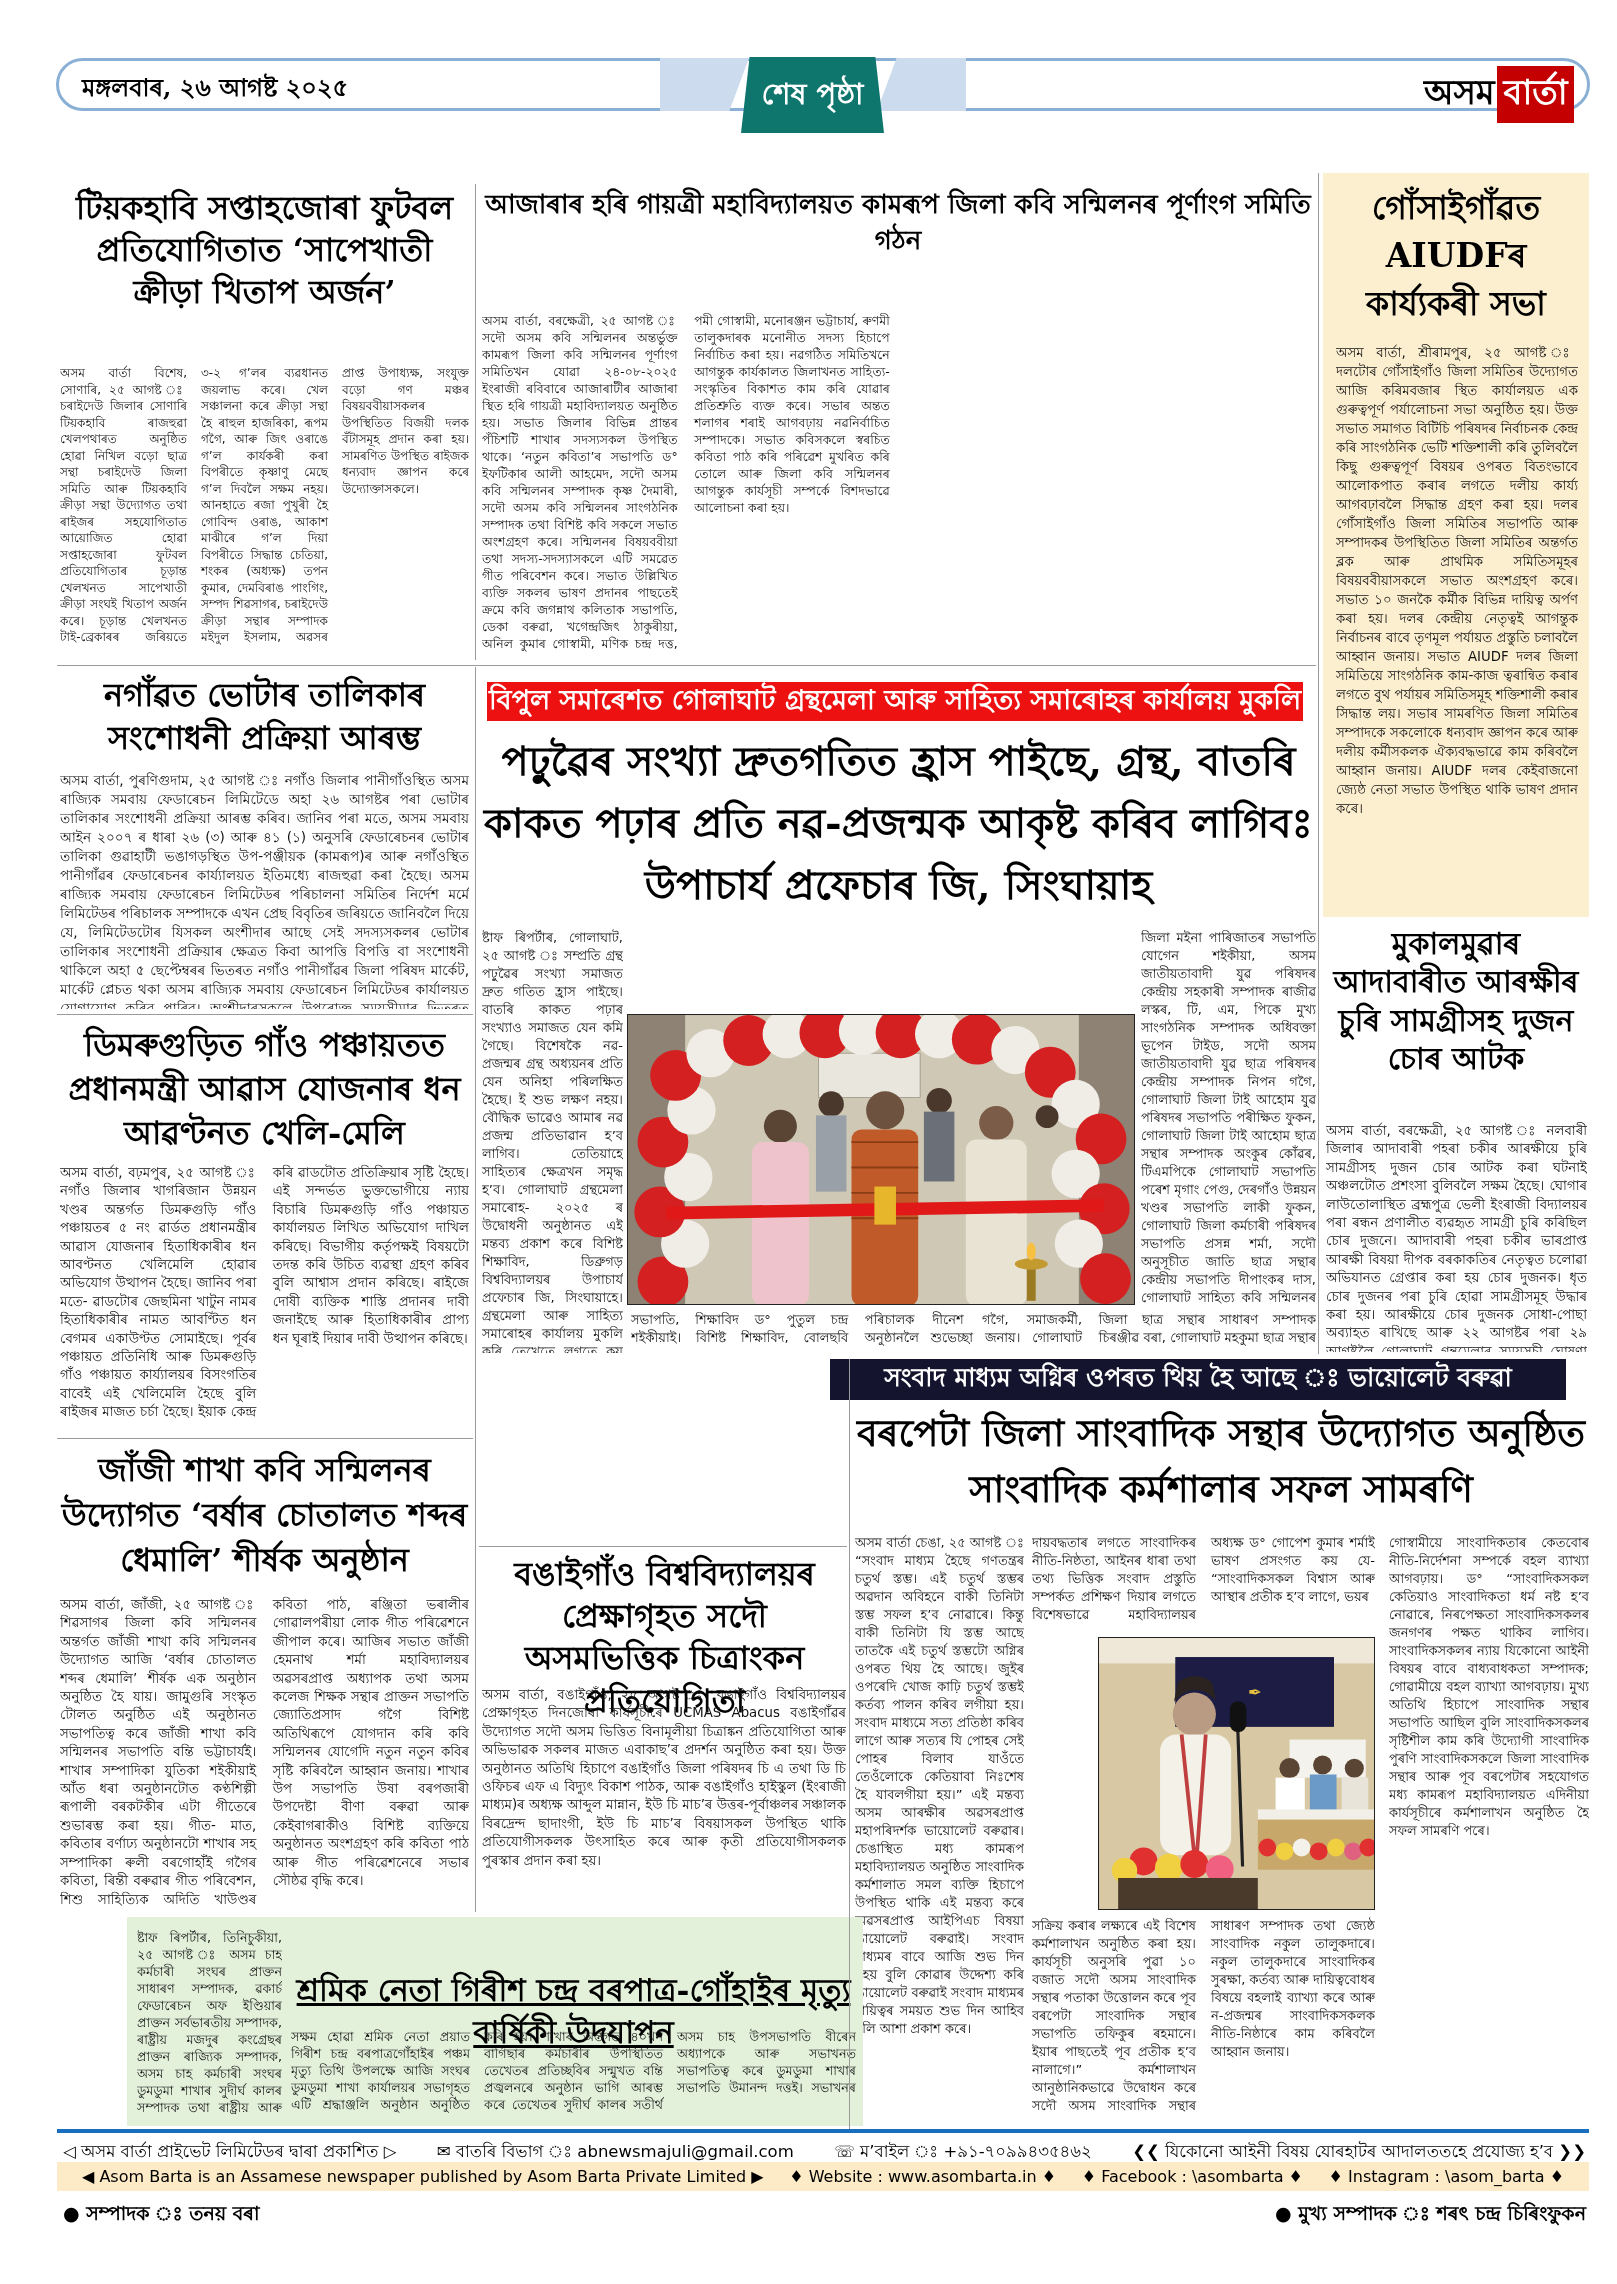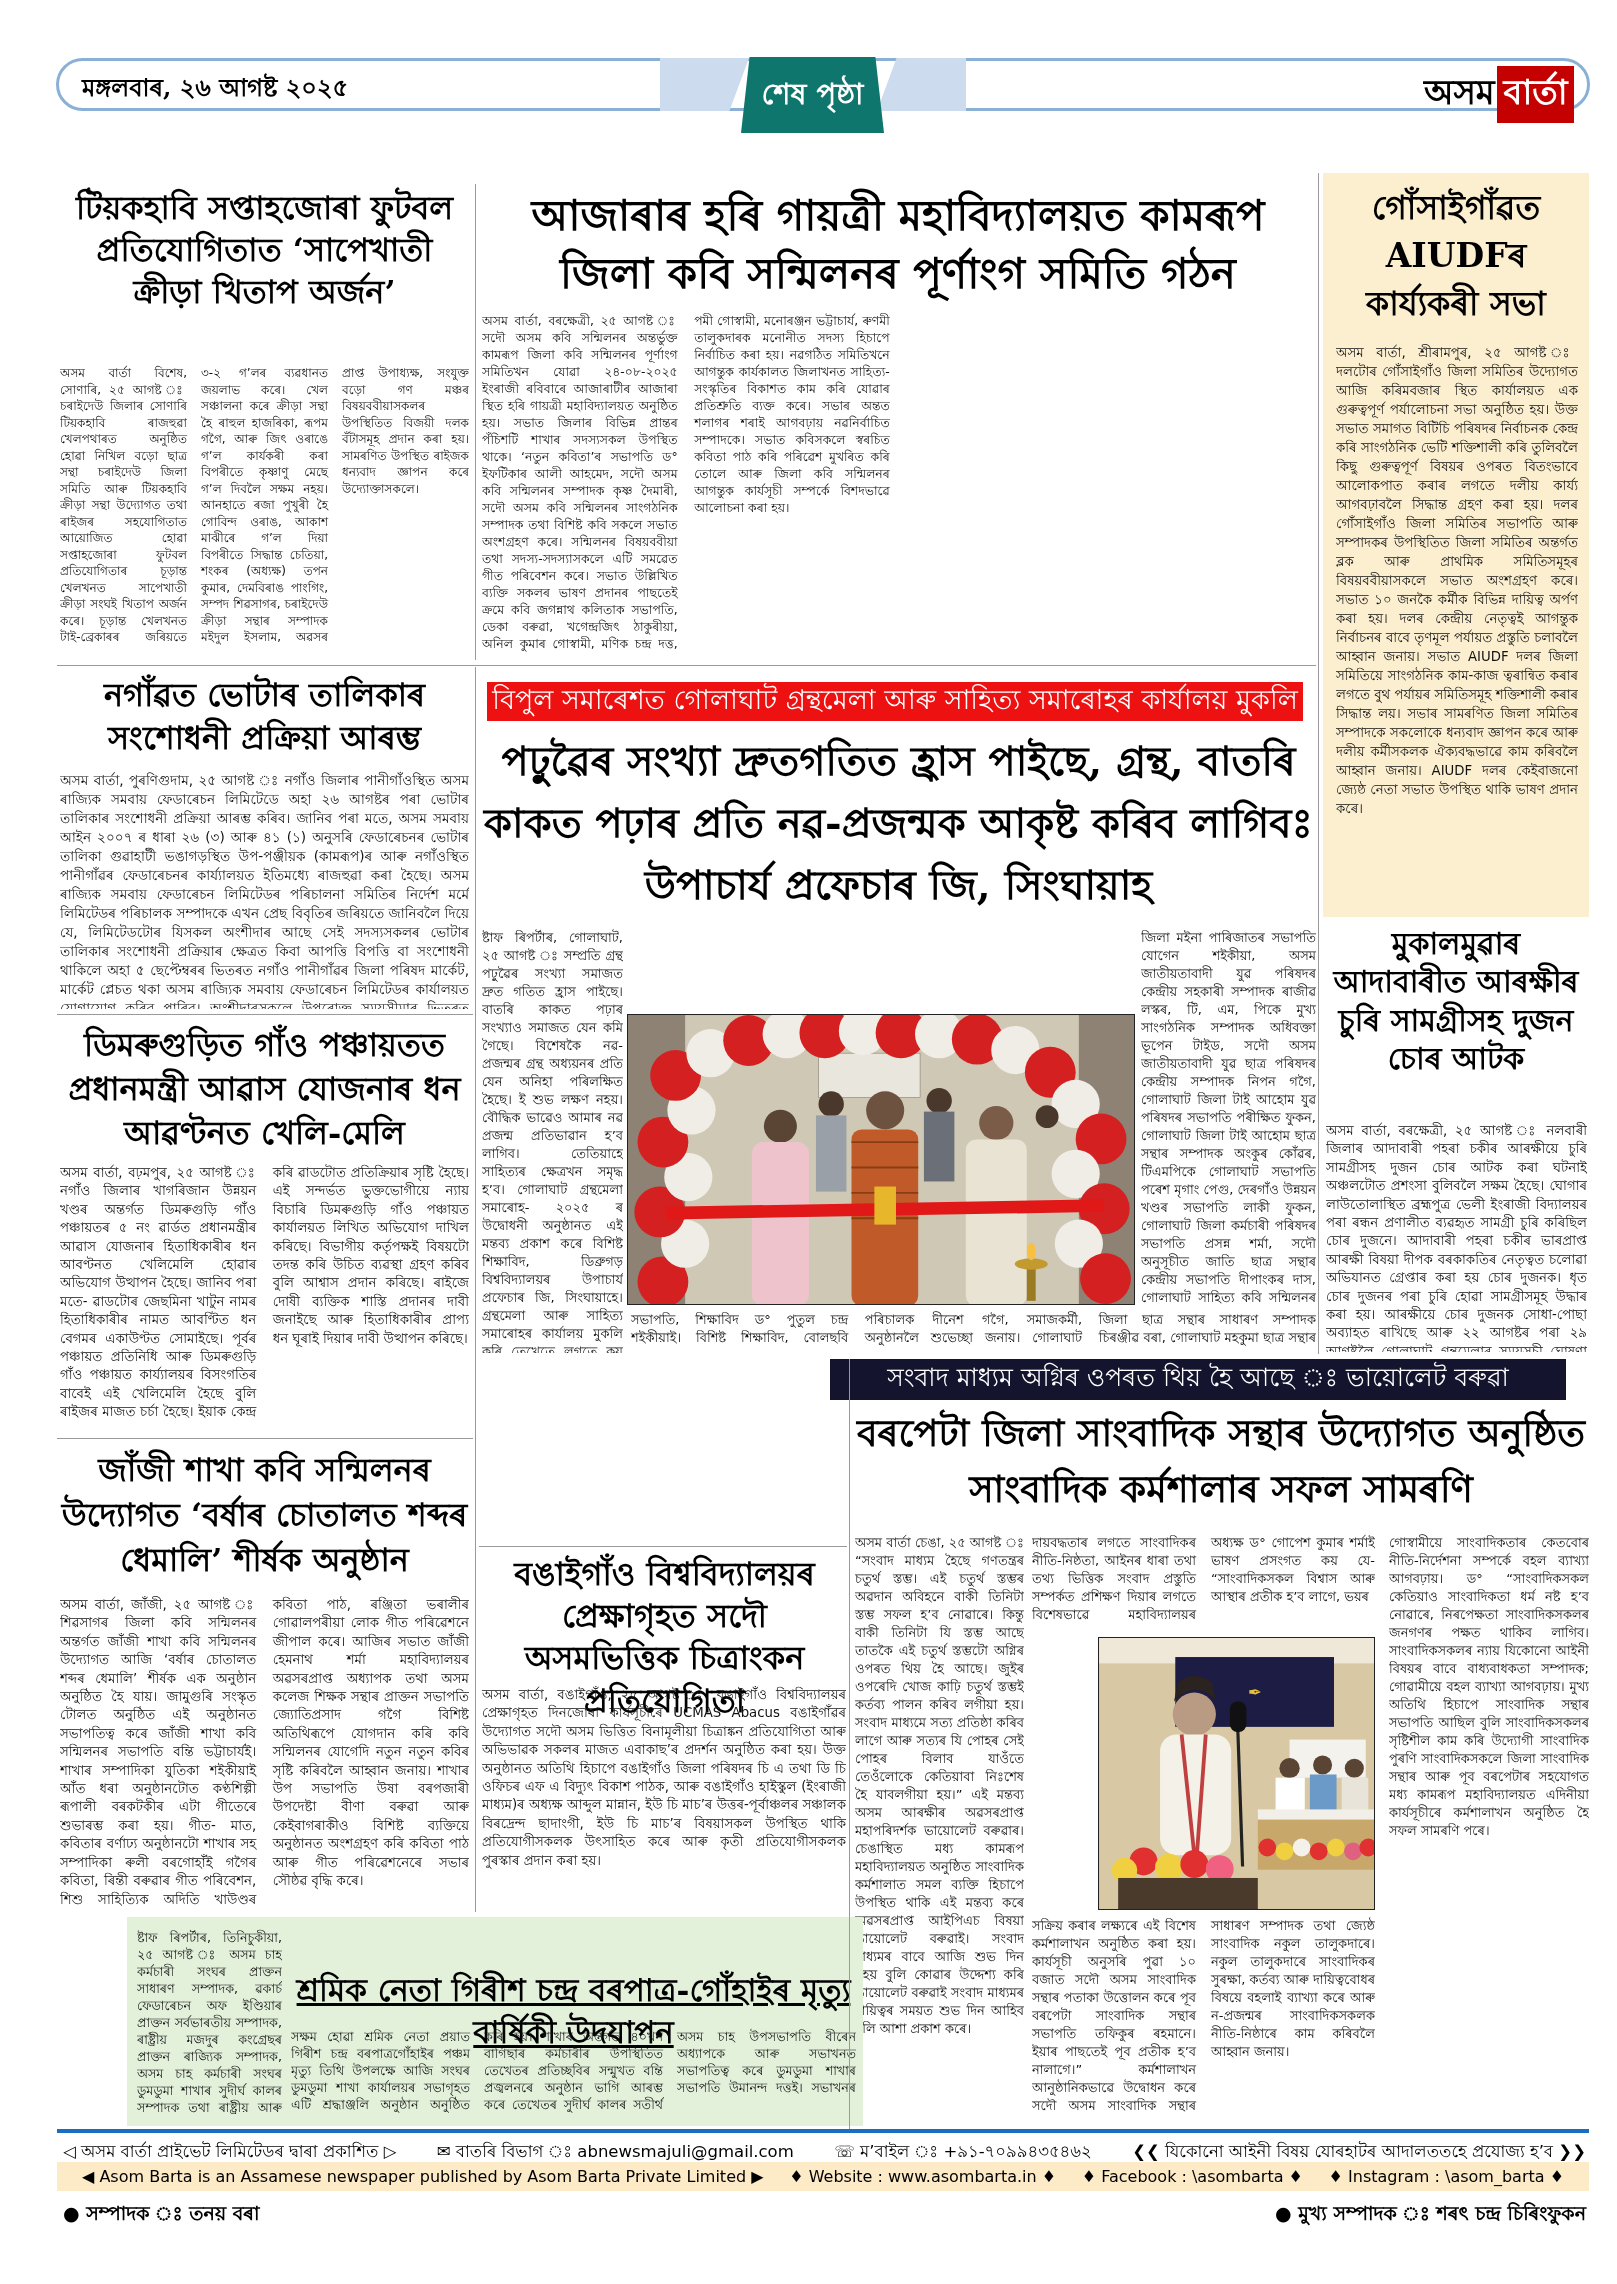--- a/index.html
+++ b/index.html
@@ -4,21 +4,21 @@
 <style>
   html,body{margin:0;padding:0;background:#ffffff;}
   #page{position:relative;width:1618px;height:2284px;background:#ffffff;overflow:hidden;
         font-family:"DejaVu Sans","Liberation Sans",sans-serif;color:#000;}
   .abs{position:absolute;}
   .hl{font-family:"DejaVu Serif","Liberation Serif",serif;font-weight:bold;text-align:center;color:#000;}
   .body-text{text-align:justify;overflow:hidden;color:#111;}
   .vline{position:absolute;width:1.3px;background:#9a9a9a;}
   .hline{position:absolute;height:1.3px;background:#9a9a9a;}
   .banner{display:flex;align-items:center;justify-content:center;font-family:"DejaVu Serif","Liberation Serif",serif;
-          font-weight:normal;color:#fff;text-align:center;}
+          font-weight:bold;color:#fff;text-align:center;}
   .colbox{column-fill:auto;}
   .photo-frame{border:1.9px solid #222;box-sizing:border-box;overflow:hidden;background:#888;}
   
   #header-bar{position:absolute;left:56px;top:58px;width:1534px;height:53px;border:3.2px solid #8ab0d6;
               border-radius:28px;background:#ffffff;box-sizing:border-box;}
   .hdr-blue-seg{position:absolute;top:58px;height:53px;background:#ccdcee;}
   #section-tab{position:absolute;left:741px;top:57px;width:143px;height:76px;background:#0f766e;
                display:flex;align-items:center;justify-content:center;color:#fff;
                font-family:"DejaVu Serif","Liberation Serif",serif;font-weight:bold;font-size:29px;
                clip-path:polygon(6% 0,94% 0,100% 100%,0 100%);}
@@ -43,21 +43,21 @@
     <span>শেষ পৃষ্ঠা</span>
   </div>
   <div id="masthead">
     <span class="m-black">অসম</span>
     <span class="m-red">বাৰ্তা</span>
   </div>
 
   <div class="abs hl" style="left:60px;top:187px;width:409px;height:168px;font-size:32px;line-height:1.32;">টিয়কহাবি সপ্তাহজোৰা ফুটবল প্রতিযোগিতাত ‘সাপেখাতী ক্রীড়া খিতাপ অর্জন’</div>
   <div class="abs body-text colbox" style="left:60px;top:365px;width:409px;height:295px;column-count:3;column-gap:14px;font-size:12px;line-height:16.5px;">অসম বার্তা বিশেষ, সোণাৰি, ২৫ আগষ্ট ঃ চৰাইদেউ জিলাৰ সোণাৰি টিয়কহাবি ৰাজহুৱা খেলপথাৰত অনুষ্ঠিত হোৱা নিখিল বড়ো ছাত্র সন্থা চৰাইদেউ জিলা সমিতি আৰু টিয়কহাবি ক্রীড়া সন্থা উদ্যোগত তথা ৰাইজৰ সহযোগিতাত আয়োজিত হোৱা সপ্তাহজোৰা ফুটবল প্রতিযোগিতাৰ চূড়ান্ত খেলখনত সাপেখাতী ক্রীড়া সংঘই খিতাপ অর্জন কৰে। চূড়ান্ত খেলখনত টাই-ব্রেকাৰৰ জৰিয়তে ৩-২ গ’লৰ ব্যৱধানত জয়লাভ কৰে। খেল সঞ্চালনা কৰে ক্রীড়া সন্থা হৈ ৰাহুল হাজৰিকা, ৰূপম গগৈ, আৰু জিৎ ওৰাঙে গ’ল কার্যকৰী কৰা বিপৰীতে কৃষ্ণাণু মেছে গ’ল দিবলৈ সক্ষম নহয়। আনহাতে ৰজা পুখুৰী হৈ গোবিন্দ ওৰাঙ, আকাশ মাঝীৰে গ’ল দিয়া বিপৰীতে সিদ্ধান্ত চেতিয়া, শংকৰ (অধ্যক্ষ) তপন কুমাৰ, দেমবিৰাঙ পাংগিং, সম্পদ শিৱসাগৰ, চৰাইদেউ ক্রীড়া সন্থাৰ সম্পাদক মইদুল ইসলাম, অৱসৰ প্রাপ্ত উপাধ্যক্ষ, সংযুক্ত বড়ো গণ মঞ্চৰ বিষয়ববীয়াসকলৰ উপস্থিতিত বিজয়ী দলক বঁটাসমূহ প্রদান কৰা হয়। সামৰণিত উপস্থিত ৰাইজক ধন্যবাদ জ্ঞাপন কৰে উদ্যোক্তাসকলে।</div>
 
-  <div class="abs hl" style="left:482px;top:187px;width:832px;height:114px;font-size:42px;line-height:1.38;">আজাৰাৰ হৰি গায়ত্রী মহাবিদ্যালয়ত কামৰূপ জিলা কবি সন্মিলনৰ পূর্ণাংগ সমিতি গঠন</div>
+  <div class="abs hl" style="left:482px;top:187px;width:832px;height:114px;font-size:26px;line-height:1.38;">আজাৰাৰ হৰি গায়ত্রী মহাবিদ্যালয়ত কামৰূপ জিলা কবি সন্মিলনৰ পূর্ণাংগ সমিতি গঠন</div>
   <div class="abs body-text colbox" style="left:482px;top:312px;width:832px;height:348px;column-count:4;column-gap:16.5px;font-size:12.4px;line-height:17px;">অসম বার্তা, বৰক্ষেত্রী, ২৫ আগষ্ট ঃ সদৌ অসম কবি সন্মিলনৰ অন্তর্ভুক্ত কামৰূপ জিলা কবি সন্মিলনৰ পূর্ণাংগ সমিতিখন যোৱা ২৪-০৮-২০২৫ ইংৰাজী ৰবিবাৰে আজাৰাটীৰ আজাৰা স্থিত হৰি গায়ত্রী মহাবিদ্যালয়ত অনুষ্ঠিত হয়। সভাত জিলাৰ বিভিন্ন প্রান্তৰ পঁচিশটি শাখাৰ সদস্যসকল উপস্থিত থাকে। ‘নতুন কবিতা’ৰ সভাপতি ড° ইফটিকাৰ আলী আহমেদ, সদৌ অসম কবি সন্মিলনৰ সম্পাদক কৃষ্ণ দৈমাৰী, সদৌ অসম কবি সন্মিলনৰ সাংগঠনিক সম্পাদক তথা বিশিষ্ট কবি সকলে সভাত অংশগ্রহণ কৰে। সন্মিলনৰ বিষয়ববীয়া তথা সদস্য-সদস্যাসকলে এটি সমৱেত গীত পৰিবেশন কৰে। সভাত উল্লিখিত ব্যক্তি সকলৰ ভাষণ প্রদানৰ পাছতেই ক্রমে কবি জগন্নাথ কলিতাক সভাপতি, ডেকা বৰুৱা, খগেন্দ্রজিৎ ঠাকুৰীয়া, অনিল কুমাৰ গোস্বামী, মণিক চন্দ্র দত্ত, পমী গোস্বামী, মনোৰঞ্জন ভট্টাচার্য, ৰুণমী তালুকদাৰক মনোনীত সদস্য হিচাপে নির্বাচিত কৰা হয়। নৱগঠিত সমিতিখনে আগন্তুক কার্যকালত জিলাখনত সাহিত্য-সংস্কৃতিৰ বিকাশত কাম কৰি যোৱাৰ প্রতিশ্রুতি ব্যক্ত কৰে। সভাৰ অন্তত শলাগৰ শৰাই আগবঢ়ায় নৱনির্বাচিত সম্পাদকে। সভাত কবিসকলে স্বৰচিত কবিতা পাঠ কৰি পৰিৱেশ মুখৰিত কৰি তোলে আৰু জিলা কবি সন্মিলনৰ আগন্তুক কার্যসূচী সম্পর্কে বিশদভাৱে আলোচনা কৰা হয়।</div>
 
   <div class="abs" style="left:1323px;top:173px;width:266px;height:744px;background:#fcefd0;"></div>
   <div class="abs hl" style="left:1329px;top:184px;width:254px;height:146px;font-size:33px;line-height:1.45;">গোঁসাইগাঁৱত AIUDFৰ কার্য্যকৰী সভা</div>
   <div class="abs body-text colbox" style="left:1336px;top:343px;width:242px;height:561px;column-count:1;font-size:13.3px;line-height:19px;">অসম বার্তা, শ্রীৰামপুৰ, ২৫ আগষ্ট ঃ দলটোৰ গোঁসাইগাঁও জিলা সমিতিৰ উদ্যোগত আজি কৰিমবজাৰ স্থিত কার্যালয়ত এক গুৰুত্বপূর্ণ পর্যালোচনা সভা অনুষ্ঠিত হয়। উক্ত সভাত সমাগত বিটিচি পৰিষদৰ নির্বাচনক কেন্দ্র কৰি সাংগঠনিক ভেটি শক্তিশালী কৰি তুলিবলৈ কিছু গুৰুত্বপূর্ণ বিষয়ৰ ওপৰত বিতংভাবে আলোকপাত কৰাৰ লগতে দলীয় কার্য্য আগবঢ়াবলৈ সিদ্ধান্ত গ্রহণ কৰা হয়। দলৰ গোঁসাইগাঁও জিলা সমিতিৰ সভাপতি আৰু সম্পাদকৰ উপস্থিতিত জিলা সমিতিৰ অন্তর্গত ব্লক আৰু প্রাথমিক সমিতিসমূহৰ বিষয়ববীয়াসকলে সভাত অংশগ্রহণ কৰে। সভাত ১০ জনকৈ কর্মীক বিভিন্ন দায়িত্ব অর্পণ কৰা হয়। দলৰ কেন্দ্রীয় নেতৃত্বই আগন্তুক নির্বাচনৰ বাবে তৃণমূল পর্যায়ত প্রস্তুতি চলাবলৈ আহ্বান জনায়। সভাত AIUDF দলৰ জিলা সমিতিয়ে সাংগঠনিক কাম-কাজ ত্বৰান্বিত কৰাৰ লগতে বুথ পর্যায়ৰ সমিতিসমূহ শক্তিশালী কৰাৰ সিদ্ধান্ত লয়। সভাৰ সামৰণিত জিলা সমিতিৰ সম্পাদকে সকলোকে ধন্যবাদ জ্ঞাপন কৰে আৰু দলীয় কর্মীসকলক ঐক্যবদ্ধভাৱে কাম কৰিবলৈ আহ্বান জনায়। AIUDF দলৰ কেইবাজনো জ্যেষ্ঠ নেতা সভাত উপস্থিত থাকি ভাষণ প্রদান কৰে।</div>
 
   <div class="abs hl" style="left:60px;top:674px;width:409px;height:89px;font-size:32px;line-height:1.35;">নগাঁৱত ভোটাৰ তালিকাৰ সংশোধনী প্রক্রিয়া আৰম্ভ</div>
   <div class="abs body-text" style="left:60px;top:771px;width:409px;height:238px;font-size:13.6px;line-height:19px;">অসম বার্তা, পুৰণিগুদাম, ২৫ আগষ্ট ঃ নগাঁও জিলাৰ পানীগাঁওস্থিত অসম ৰাজ্যিক সমবায় ফেডাৰেচন লিমিটেডে অহা ২৬ আগষ্টৰ পৰা ভোটাৰ তালিকাৰ সংশোধনী প্রক্রিয়া আৰম্ভ কৰিব। জানিব পৰা মতে, অসম সমবায় আইন ২০০৭ ৰ ধাৰা ২৬ (৩) আৰু ৪১ (১) অনুসৰি ফেডাৰেচনৰ ভোটাৰ তালিকা গুৱাহাটী ভঙাগড়স্থিত উপ-পঞ্জীয়ক (কামৰূপ)ৰ আৰু নগাঁওস্থিত পানীগাঁৱৰ ফেডাৰেচনৰ কার্য্যালয়ত ইতিমধ্যে ৰাজহুৱা কৰা হৈছে। অসম ৰাজ্যিক সমবায় ফেডাৰেচন লিমিটেডৰ পৰিচালনা সমিতিৰ নির্দেশ মর্মে লিমিটেডৰ পৰিচালক সম্পাদকে এখন প্রেছ বিবৃতিৰ জৰিয়তে জানিবলৈ দিয়ে যে, লিমিটেডটোৰ যিসকল অংশীদাৰ আছে সেই সদস্যসকলৰ ভোটাৰ তালিকাৰ সংশোধনী প্রক্রিয়াৰ ক্ষেত্রত কিবা আপত্তি বিপত্তি বা সংশোধনী থাকিলে অহা ৫ ছেপ্টেম্বৰৰ ভিতৰত নগাঁও পানীগাঁৱৰ জিলা পৰিষদ মার্কেট, মার্কেট প্লেচত থকা অসম ৰাজ্যিক সমবায় ফেডাৰেচন লিমিটেডৰ কার্যালয়ত যোগাযোগ কৰিব পাৰিব। অংশীদাৰসকলে উপৰোক্ত সময়সীমাৰ ভিতৰত নিজৰ নিজৰ অভিযোগসমূহ উত্থাপন নকৰিলে পাছত কোনোধৰণৰ আপিল গ্রহণযোগ্য নহ’ব বুলি জানিবলৈ দিছে।</div>
 
   <div class="abs hl" style="left:60px;top:1023px;width:409px;height:130px;font-size:32px;line-height:1.38;">ডিমৰুগুড়িত গাঁও পঞ্চায়তত প্রধানমন্ত্রী আৱাস যোজনাৰ ধন আৱণ্টনত খেলি-মেলি</div>

